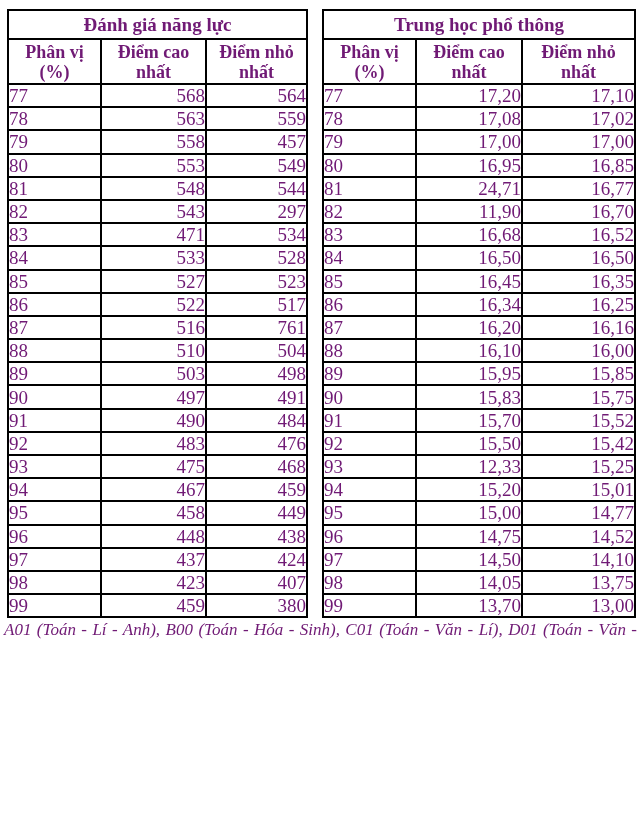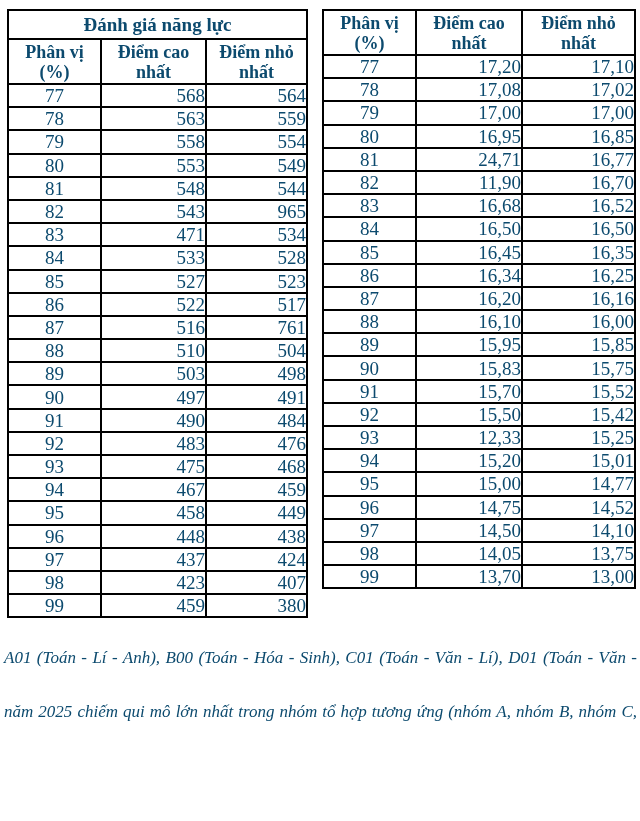--- a/index.html
+++ b/index.html
@@ -1,20 +1,20 @@
 <!DOCTYPE html>
 <html><head>
 <meta charset="utf-8">
 <style>
   html,body{margin:0;padding:0;background:#ffffff;}
   .page{
     position:relative;
     width:640px;height:821px;
     background:#ffffff;
-    color:#0c4a6e;
+    color:#701a75;
     font-family:"Liberation Serif","DejaVu Serif",serif;
     overflow:hidden;
   }
   table.score-table{
     position:absolute;
     top:9px;
     border-collapse:collapse;
     table-layout:fixed;
     background:#ffffff;
   }
@@ -36,31 +36,31 @@
     height:43px;
     font-size:18px;font-weight:bold;line-height:20px;
     vertical-align:middle;
   }
   td{
     height:21.2px;
     font-size:19px;line-height:21px;
     vertical-align:middle;
     white-space:nowrap;
   }
-  td.c-mid{text-align:center;}
+  td.c-mid{text-align:left;}
   td.c-num{text-align:right;padding-right:14px;}
   .footnote{
     position:absolute;
     left:4px;top:617px;width:633px;
     margin:0;
     font-size:17px;
     font-style:italic;
     line-height:25.5px;
   }
-  .fl{display:block;text-align:justify;text-align-last:justify;margin-top:28px;}
+  .fl{display:block;text-align:justify;text-align-last:justify;}
   .fl.last{text-align:justify;text-align-last:left;}
 </style>
 </head>
 <body>
 
 <div class="page">
 
   <table class="score-table t-left">
     <colgroup>
         <col class="c1">
@@ -93,36 +93,36 @@
           <td class="c-num">564</td>
         </tr>
         <tr>
           <td class="c-mid">78</td>
           <td class="c-num">563</td>
           <td class="c-num">559</td>
         </tr>
         <tr>
           <td class="c-mid">79</td>
           <td class="c-num">558</td>
-          <td class="c-num">554</td>
+          <td class="c-num">457</td>
         </tr>
         <tr>
           <td class="c-mid">80</td>
           <td class="c-num">553</td>
           <td class="c-num">549</td>
         </tr>
         <tr>
           <td class="c-mid">81</td>
           <td class="c-num">548</td>
           <td class="c-num">544</td>
         </tr>
         <tr>
           <td class="c-mid">82</td>
           <td class="c-num">543</td>
-          <td class="c-num">965</td>
+          <td class="c-num">297</td>
         </tr>
         <tr>
           <td class="c-mid">83</td>
           <td class="c-num">471</td>
           <td class="c-num">534</td>
         </tr>
         <tr>
           <td class="c-mid">84</td>
           <td class="c-num">533</td>
           <td class="c-num">528</td>
@@ -205,20 +205,23 @@
       </tbody>
   </table>
 
   <table class="score-table t-right">
     <colgroup>
         <col class="c1">
         <col class="c2">
         <col class="c3">
       </colgroup>
     <thead>
+      <tr>
+        <th class="tbl-title" colspan="3">Trung học phổ thông</th>
+      </tr>
       <tr class="col-head">
         <th>
           <span>Phân vị</span><br>
           <span>(%)</span>
         </th>
         <th>
           <span>Điểm cao</span><br>
           <span>nhất</span>
         </th>
         <th>
@@ -341,16 +344,15 @@
         <tr>
           <td class="c-mid">99</td>
           <td class="c-num">13,70</td>
           <td class="c-num">13,00</td>
         </tr>
       </tbody>
   </table>
 
   <p class="footnote">
     <span class="fl">A01 (Toán - Lí - Anh), B00 (Toán - Hóa - Sinh), C01 (Toán - Văn - Lí), D01 (Toán - Văn -</span>
-    <span class="fl">năm 2025 chiếm qui mô lớn nhất trong nhóm tổ hợp tương ứng (nhóm A, nhóm B, nhóm C,</span>
   </p>
 
 </div>
 
 </body></html>

